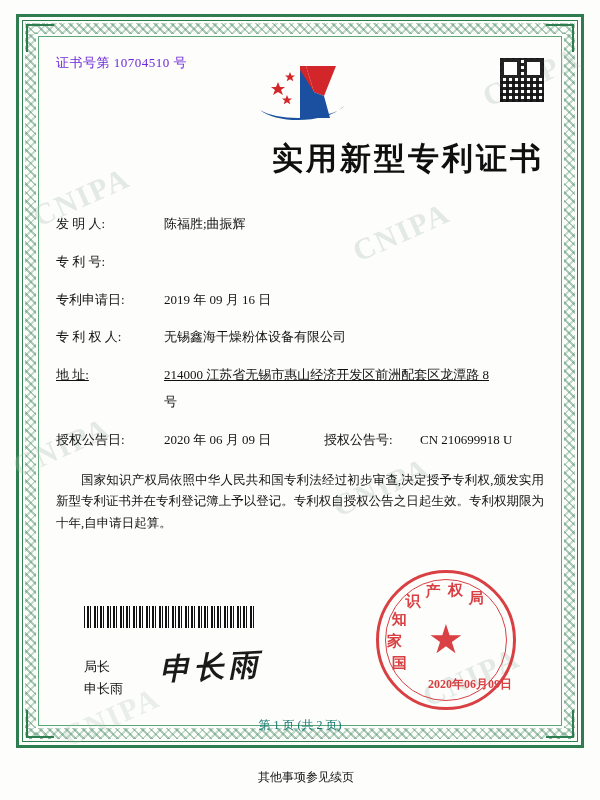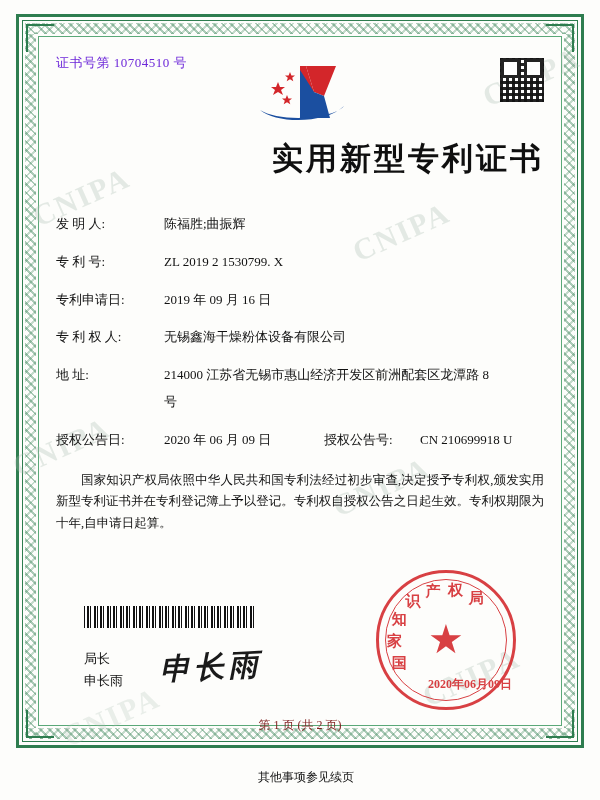--- a/index.html
+++ b/index.html
@@ -175,21 +175,21 @@
     margin-bottom: 17px;
   }
   .field-label {
     width: 108px;
     flex: 0 0 108px;
     white-space: nowrap;
   }
   .field-value {
     flex: 1 1 auto;
   }
-  .field-row.tight { margin-bottom: 6px; }
+  .field-row.tight { margin-bottom: 6px; text-decoration: underline; }
   .addr-second {
     margin-left: 108px;
     margin-bottom: 17px;
   }
   .dual {
     display: flex;
   }
   .dual .half {
     display: flex;
   }
@@ -219,21 +219,21 @@
     height: 22px;
     background-image: repeating-linear-gradient(90deg,
       #111 0 1px, #fff 1px 3px, #111 3px 5px, #fff 5px 6px,
       #111 6px 7px, #fff 7px 10px, #111 10px 12px, #fff 12px 13px);
   }
 
   
   .sig-block {
     position: absolute;
     left: 28px;
-    bottom: 28px;
+    bottom: 20px;
     font-family: "Liberation Serif", serif;
     font-size: 13px;
     color: #111;
     line-height: 1.7;
   }
   .handwriting {
     position: absolute;
     left: 104px;
     bottom: 32px;
     font-family: "Liberation Serif", serif;
@@ -300,21 +300,21 @@
   }
 
   .page-num {
     position: absolute;
     left: 0;
     right: 0;
     bottom: -14px;
     text-align: center;
     font-family: "Liberation Serif", serif;
     font-size: 12px;
-    color: #7f1d1d;
+    color: #0f766e;
   }
 
   .footer-note {
     position: absolute;
     left: 12px;
     right: 0;
     bottom: 14px;
     text-align: center;
     font-family: "Liberation Serif", serif;
     font-size: 12px;
@@ -367,21 +367,20 @@
     <div class="fields">
 
 
       <div class="field-row">
         <div class="field-label">发 明 人:</div>
         <div class="field-value">陈福胜;曲振辉</div>
       </div>
 
       <div class="field-row">
         <div class="field-label">专 利 号:</div>
-        <div class="field-value">ZL 2019 2 1530799. X</div>
       </div>
 
       <div class="field-row">
         <div class="field-label">专利申请日:</div>
         <div class="field-value">2019 年 09 月 16 日</div>
       </div>
 
       <div class="field-row">
         <div class="field-label">专 利 权 人:</div>
         <div class="field-value">无锡鑫海干燥粉体设备有限公司</div>

